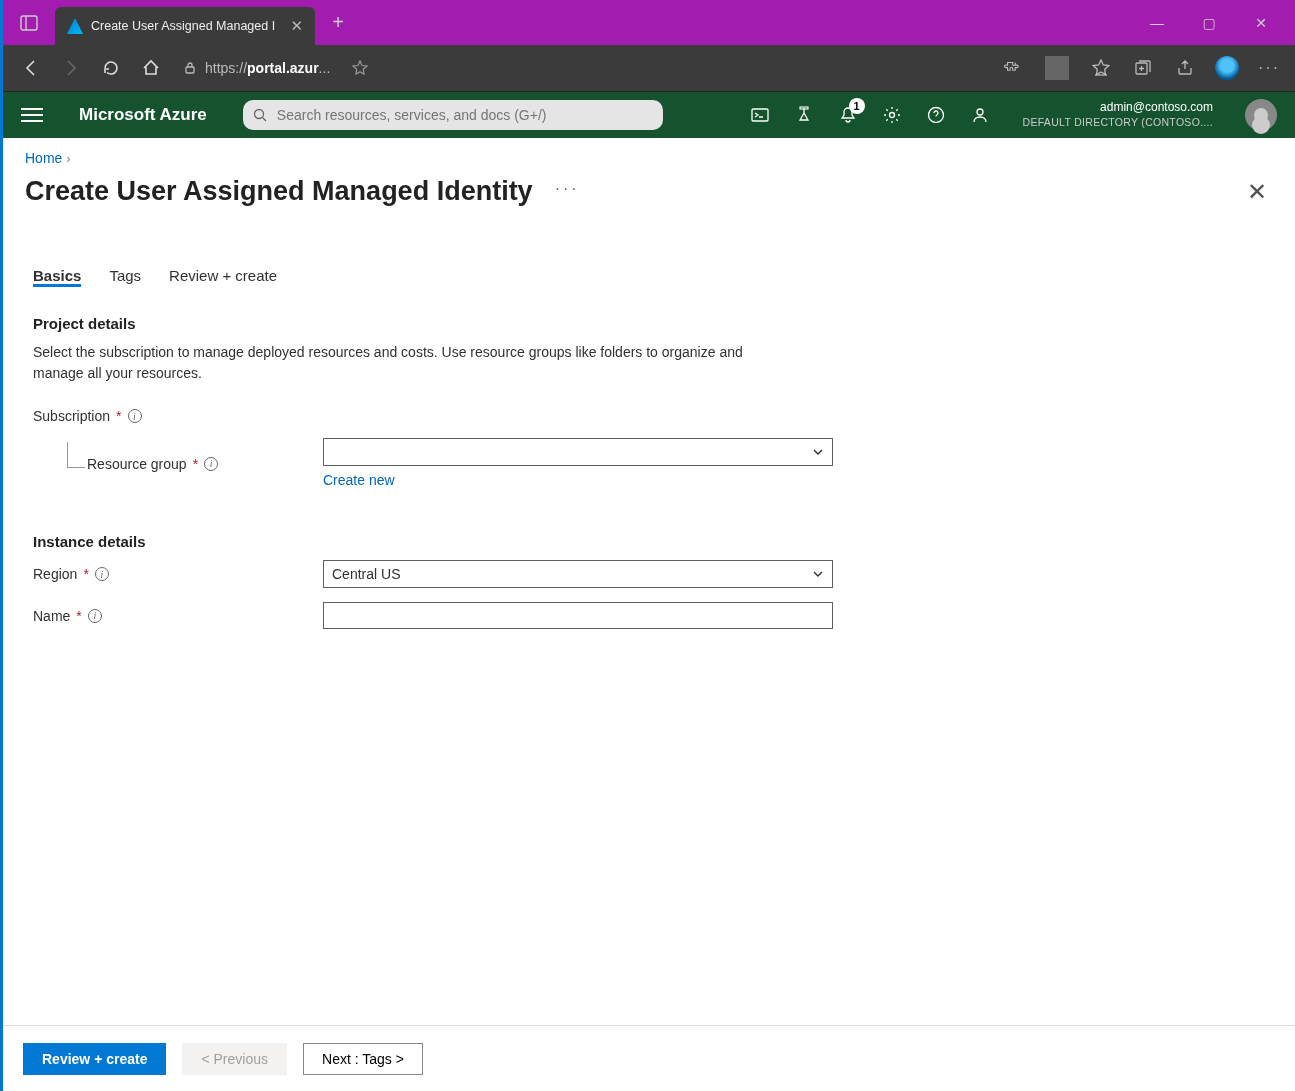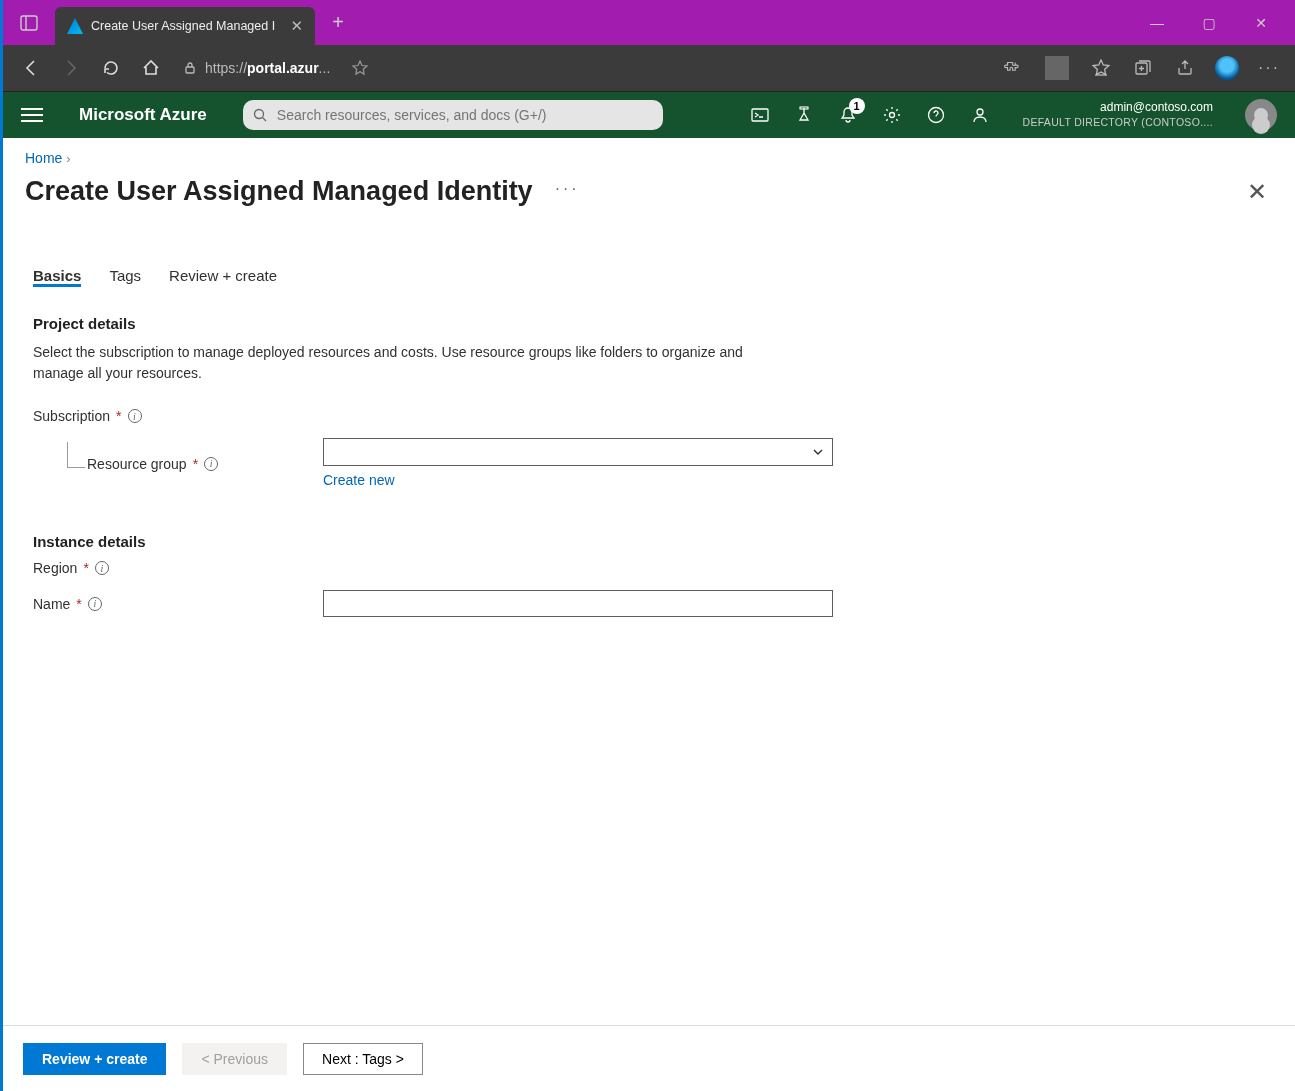--- a/index.html
+++ b/index.html
@@ -286,20 +286,30 @@
   <div class="section-gap"></div>
 
   <div class="section-title">Instance details</div>
 
   <div class="form-row" style="margin-top:10px;">
     <div class="form-label-cell">
       <span>Region</span>
       <span class="req">*</span>
       <span class="info-ico">i</span>
     </div>
+    <div class="form-input-cell">
+      <div class="dropdown">
+        <span>Central US</span>
+        <span class="chev">
+            <svg width="12" height="12" viewBox="0 0 12 12">
+              <path d="M2 4l4 4 4-4" fill="none" stroke="#323130" stroke-width="1.4"></path>
+            </svg>
+          </span>
+      </div>
+    </div>
   </div>
 
   <div class="form-row">
     <div class="form-label-cell">
       <span>Name</span>
       <span class="req">*</span>
       <span class="info-ico">i</span>
     </div>
     <div class="form-input-cell">
       <input class="text-input" type="text" value="" style="">

